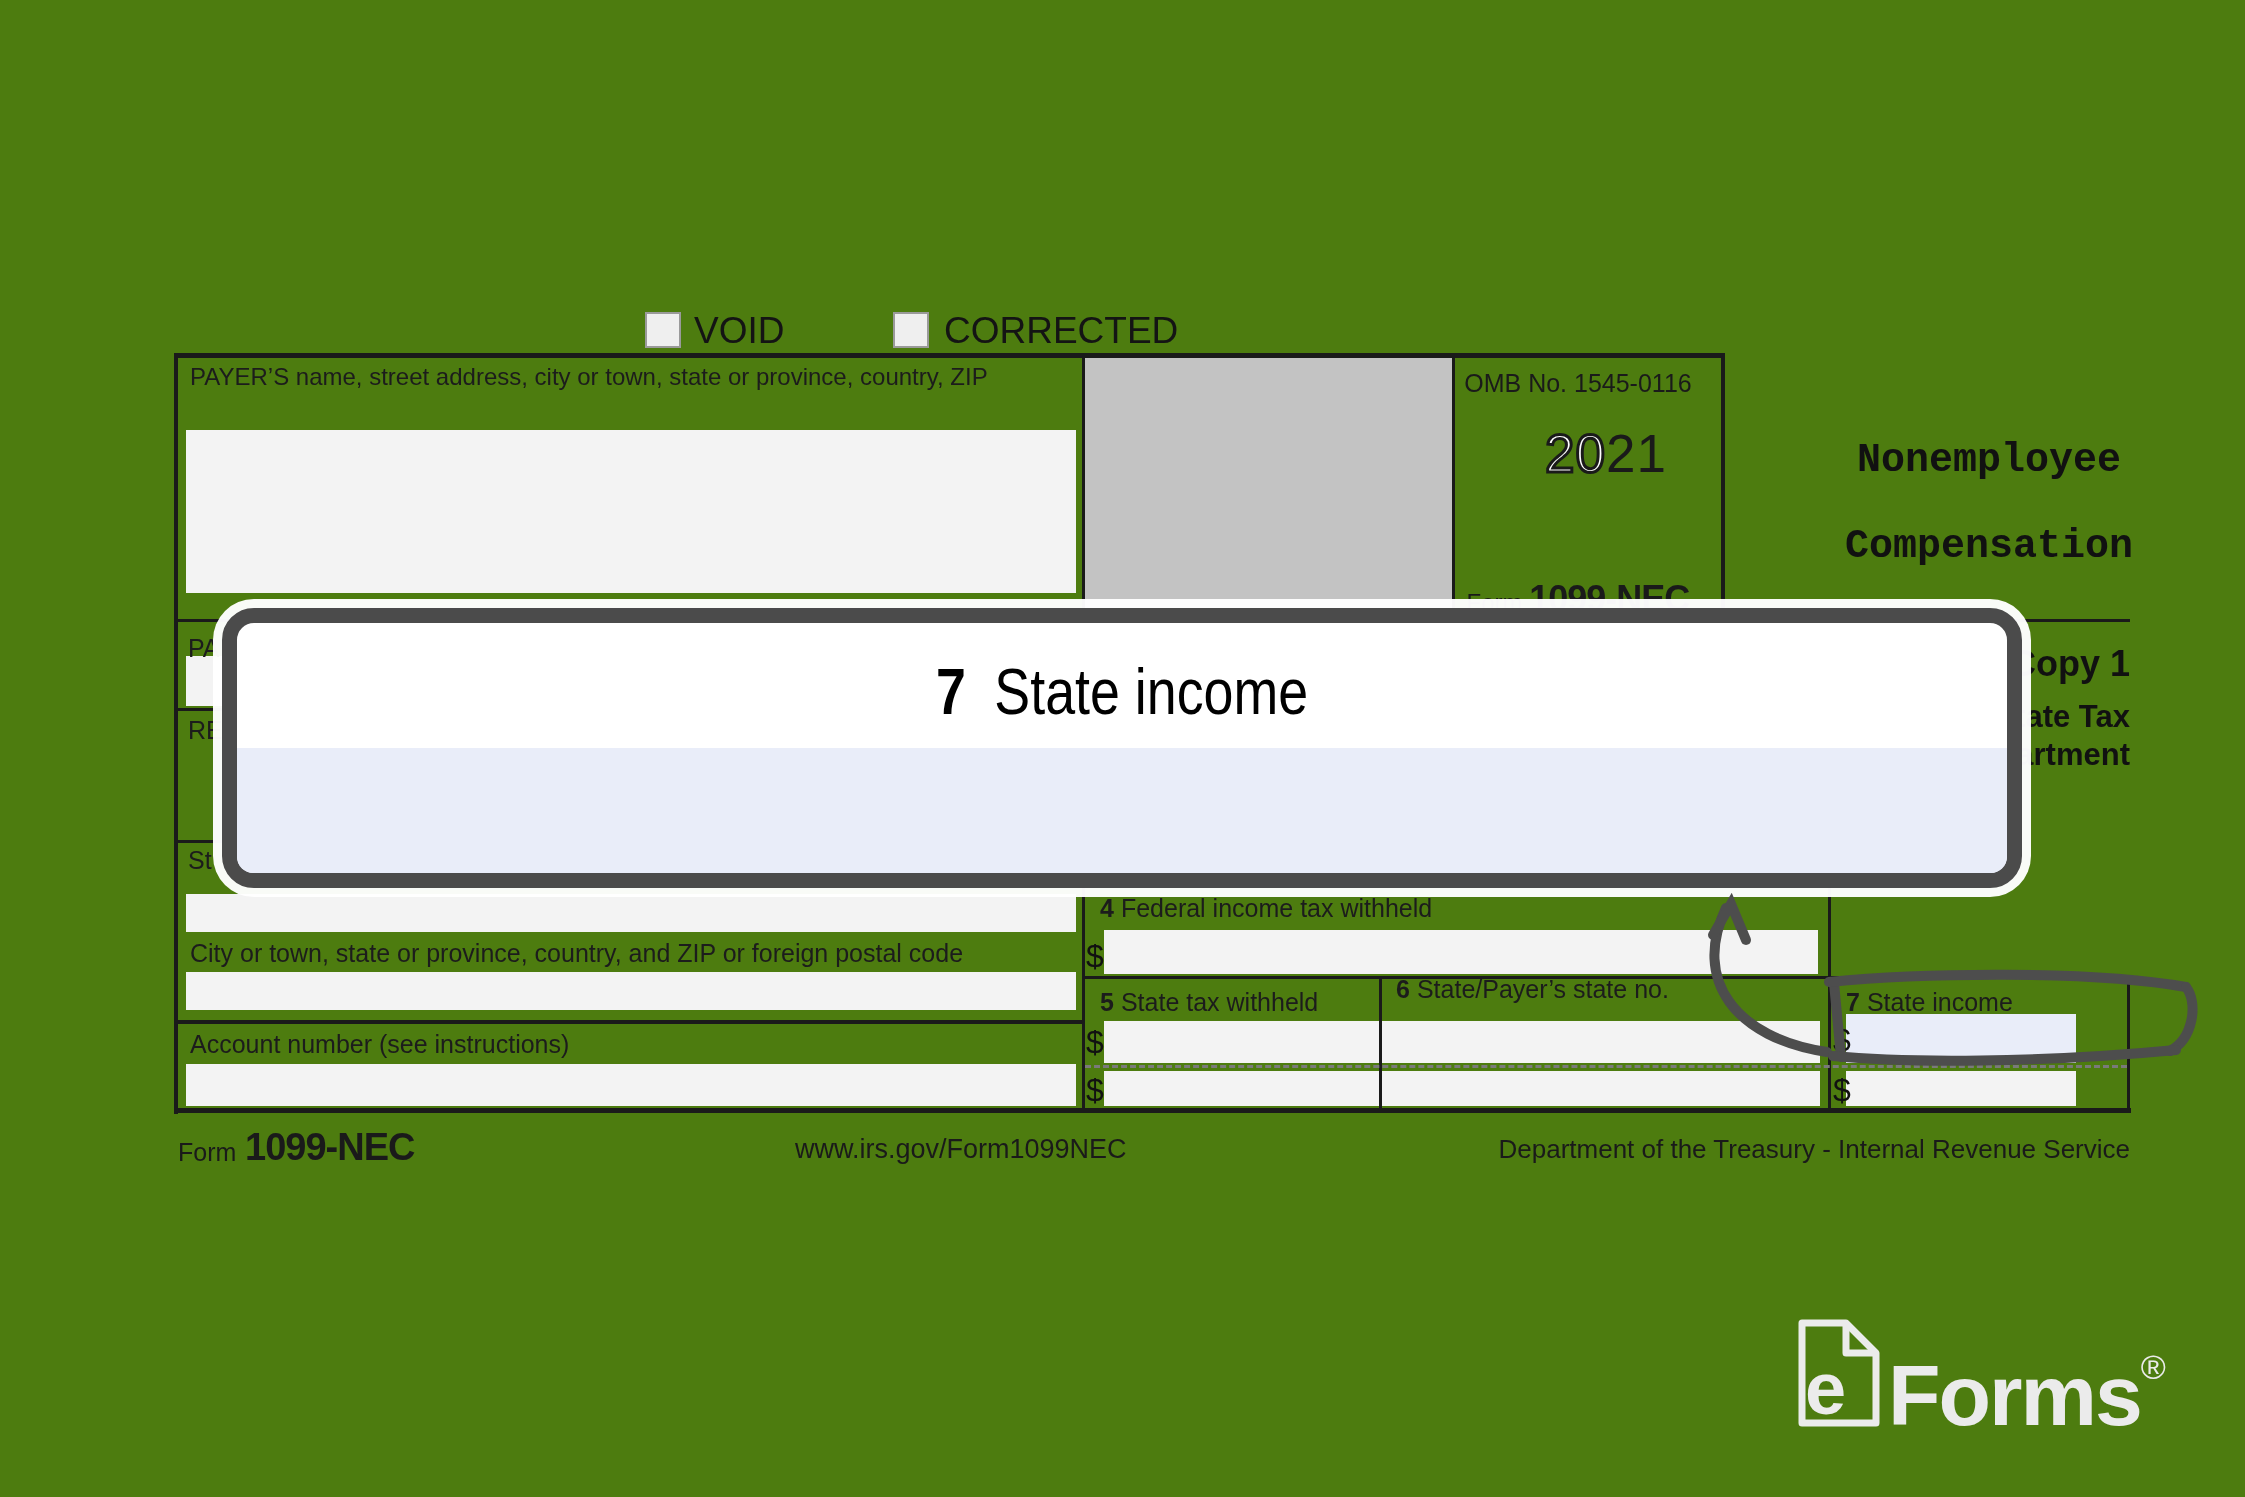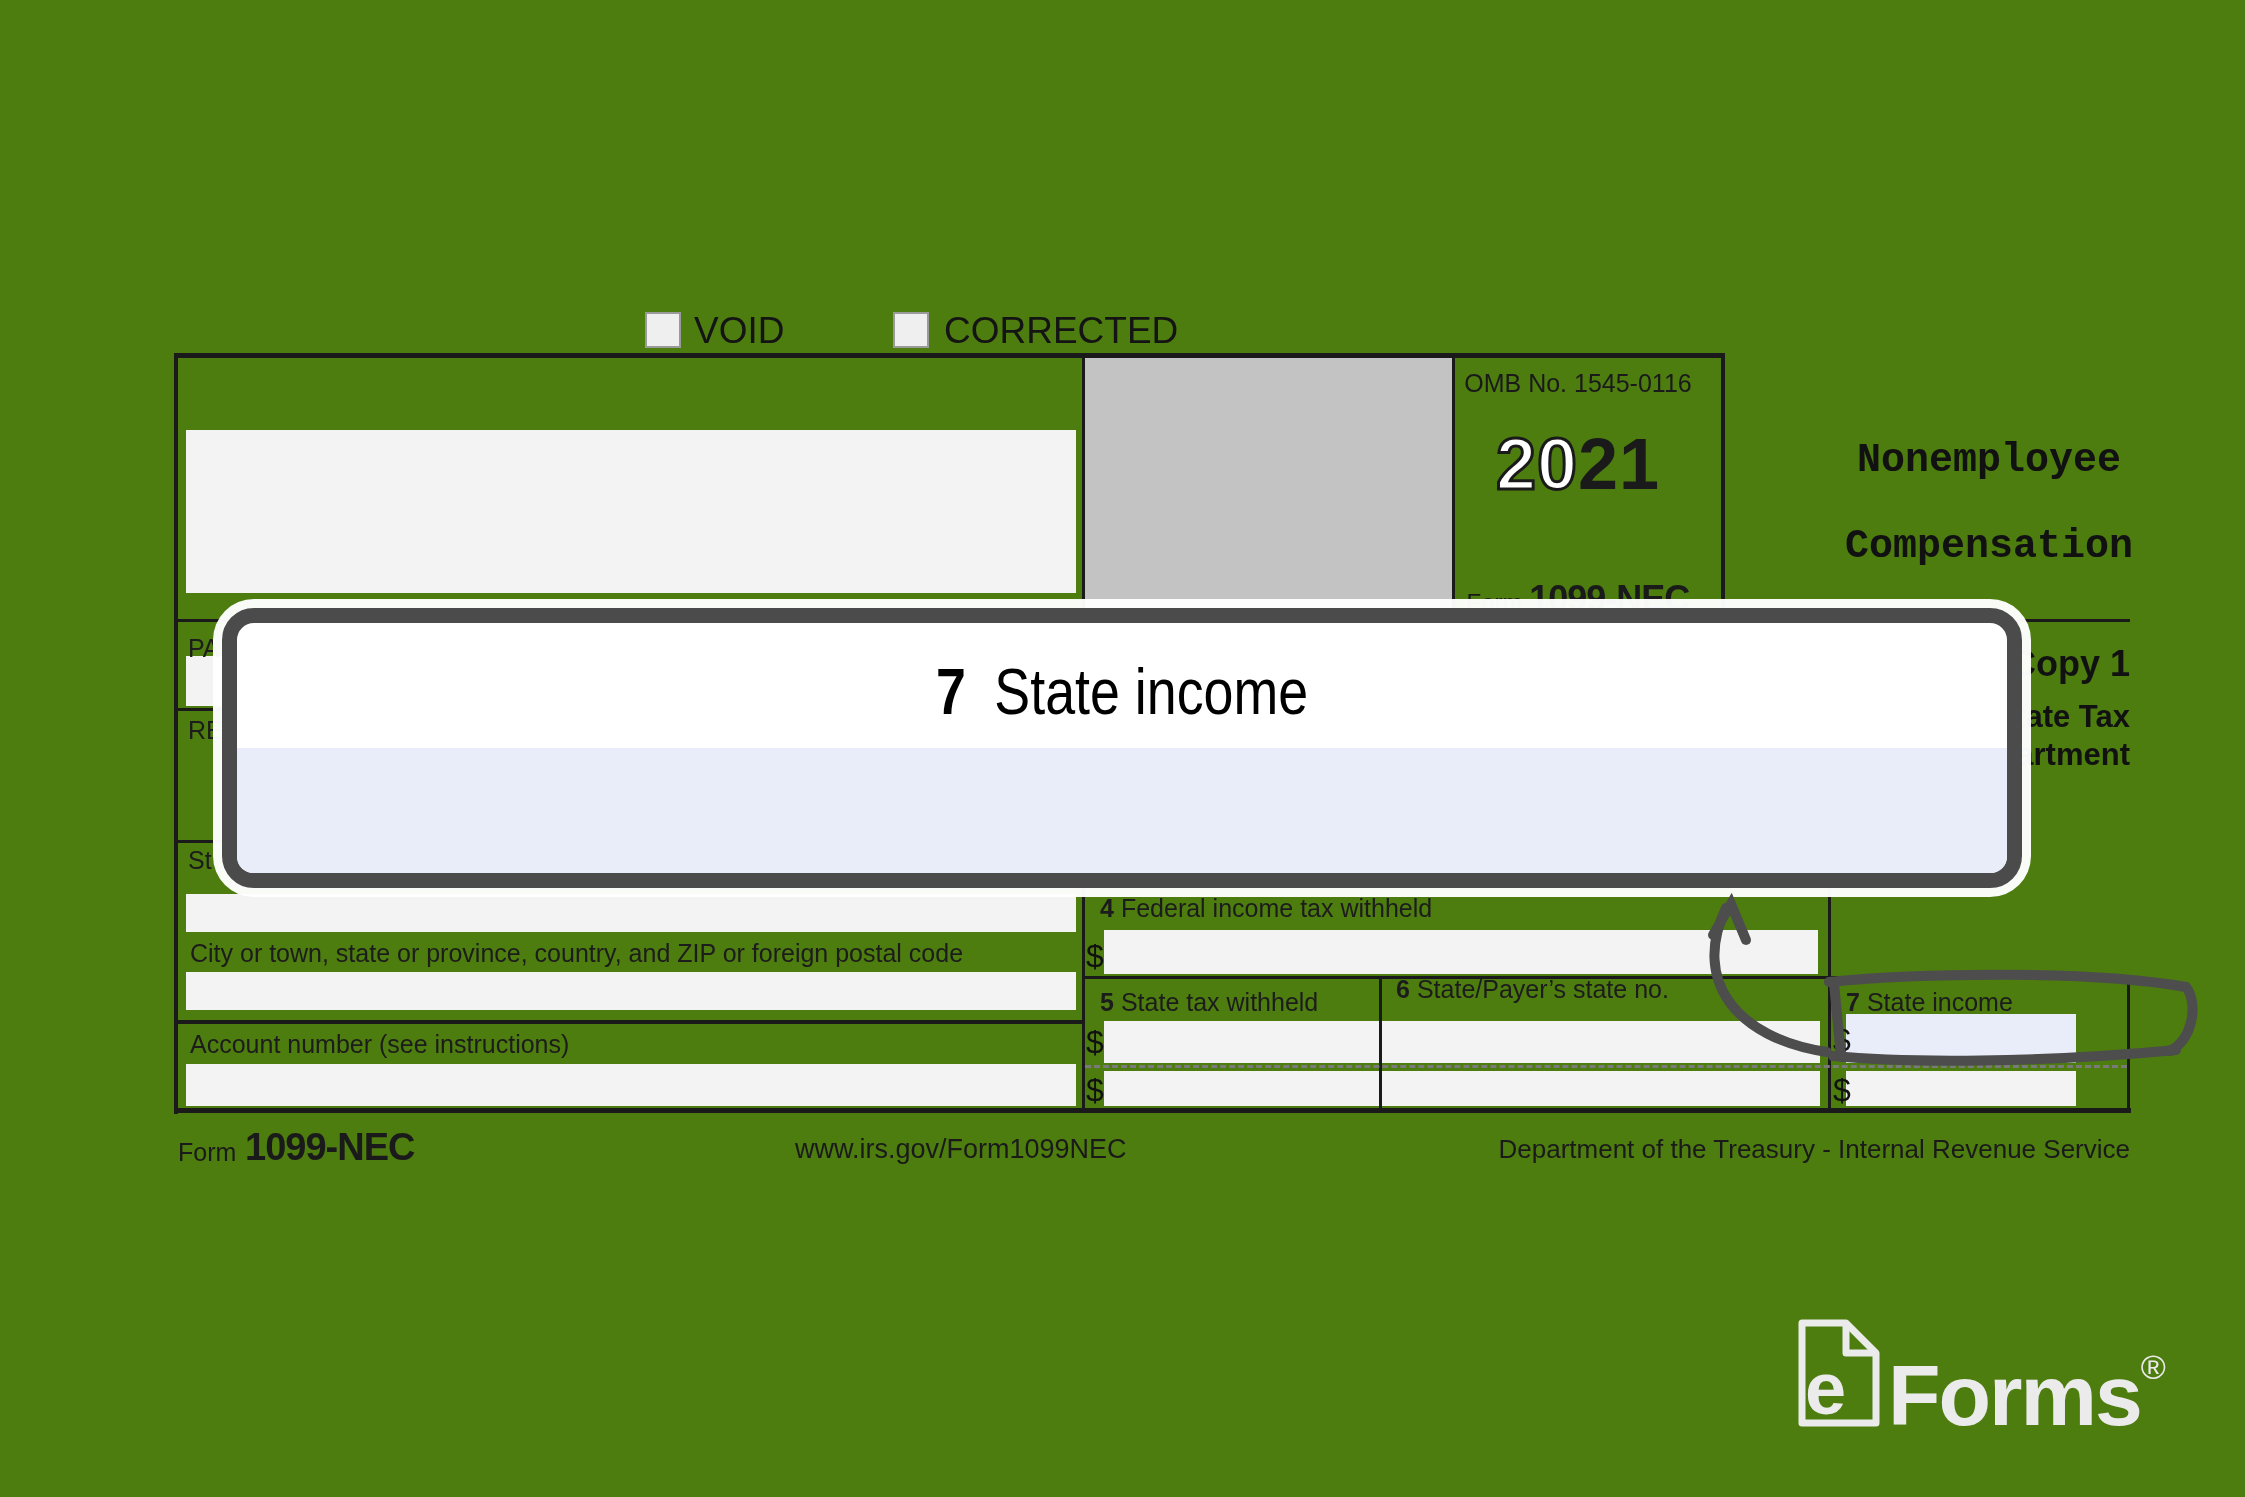--- a/index.html
+++ b/index.html
@@ -13,21 +13,21 @@
   .hl, .vl { position: absolute; background: #1a1a1a; }
   .field { position: absolute; background: #f3f3f3; }
   .lbl { position: absolute; font-size: 25px; color: #1c1c1c; white-space: nowrap; }
   .lbl .num { font-weight: bold; margin-right: 7px; }
   .dollar { position: absolute; font-size: 32px; color: #111; }
   .checkbox { position: absolute; width: 36px; height: 36px; background: #efefef; border: 2px solid #9a9a9a; }
   .cb-label { position: absolute; font-size: 37px; color: #141414; }
   .payer-label { position: absolute; left: 190px; top: 361px; font-size: 24px; line-height: 31px; color: #1c1c1c; }
   .omb-box { position: absolute; left: 1456px; width: 244px; text-align: center; }
   .omb-no { top: 369px; font-size: 25px; }
-  .year { top: 423px; font-size: 72px; font-weight: bold; letter-spacing: 1px; }
+  .year { top: 423px; font-size: 53px; font-weight: normal; letter-spacing: 1px; margin-left: 28px; }
   .year .outline { color: #ffffff; -webkit-text-stroke: 3px #1a1a1a; }
   .form-id { top: 578px; font-size: 24px; }
   .form-id b { font-size: 36px; letter-spacing: -1px; }
   .main-title { position: absolute; left: 1750px; top: 437px; width: 478px; text-align: center;
     font-size: 40px; font-weight: bold; line-height: 47px; color: #111; font-family: Liberation Mono, monospace; }
   .copy-line { position: absolute; right: 115px; text-align: right; font-weight: bold; color: #111; white-space: nowrap; }
   .frag { position: absolute; left: 188px; font-size: 25px; color: #1c1c1c; }
   .dashed { position: absolute; height: 0; border-top: 3px dashed #7a7a7a; }
   .greybox { position: absolute; background: #c3c3c3; }
 
@@ -86,20 +86,21 @@
   <div class="hl" style="left:174px; top:840px; width:911px; height:3px;"></div>
   <div class="hl" style="left:1082px; top:976px; width:1048px; height:3px;"></div>
   <div class="hl" style="left:174px; top:1020px; width:911px; height:4px;"></div>
   <div class="hl" style="left:174px; top:1108px; width:1957px; height:5px;"></div>
   <div class="vl" style="left:1379px; top:976px; width:3px; height:137px;"></div>
   <div class="vl" style="left:1828px; top:888px; width:3px; height:225px;"></div>
   <div class="vl" style="left:2127px; top:976px; width:3px; height:137px;"></div>
   <div class="dashed" style="left:1085px; top:1065px; width:1042px;"></div>
 
   <div class="payer-label">
+    <span style="display:block;">PAYER’S name, street address, city or town, state or province, country, ZIP</span>
   </div>
 
   <div class="omb-box omb-no">OMB No. 1545-0116</div>
   <div class="omb-box year"><span class="outline">20</span><span>21</span></div>
   <div class="omb-box form-id">
     <span>Form</span>
     <b>1099-NEC</b>
   </div>
 
   <div class="main-title">

